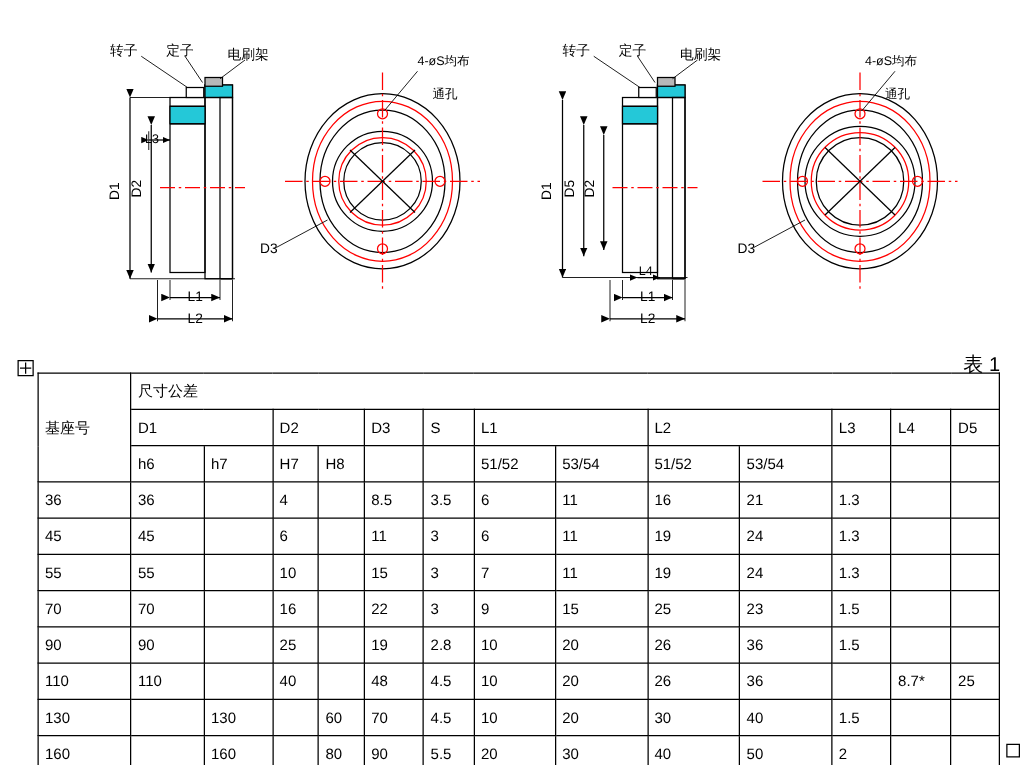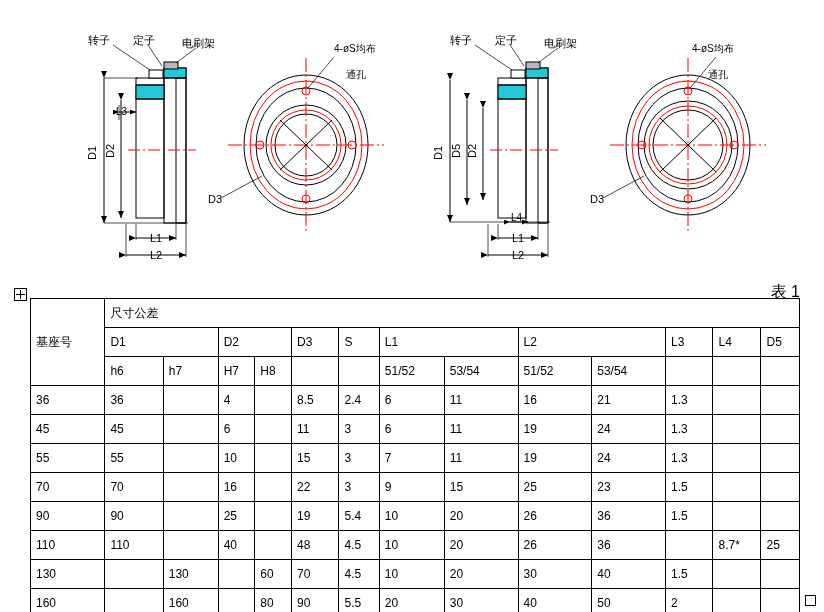--- a/index.html
+++ b/index.html
@@ -243,21 +243,21 @@
           <td></td>
         </tr>
 
         <tr>
           <td>36</td>
           <td>36</td>
           <td></td>
           <td>4</td>
           <td></td>
           <td>8.5</td>
-          <td>2.4</td>
+          <td>3.5</td>
           <td>6</td>
           <td>11</td>
           <td>16</td>
           <td>21</td>
           <td>1.3</td>
           <td></td>
           <td></td>
         </tr>
         <tr>
           <td>45</td>
@@ -307,21 +307,21 @@
           <td></td>
           <td></td>
         </tr>
         <tr>
           <td>90</td>
           <td>90</td>
           <td></td>
           <td>25</td>
           <td></td>
           <td>19</td>
-          <td>5.4</td>
+          <td>2.8</td>
           <td>10</td>
           <td>20</td>
           <td>26</td>
           <td>36</td>
           <td>1.5</td>
           <td></td>
           <td></td>
         </tr>
         <tr>
           <td>110</td>

